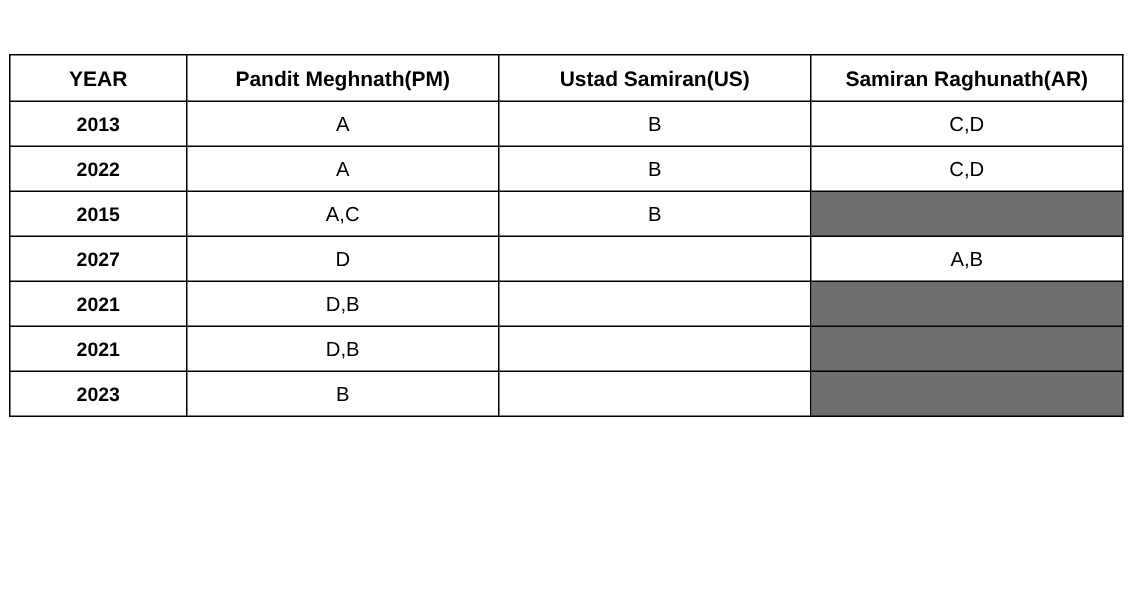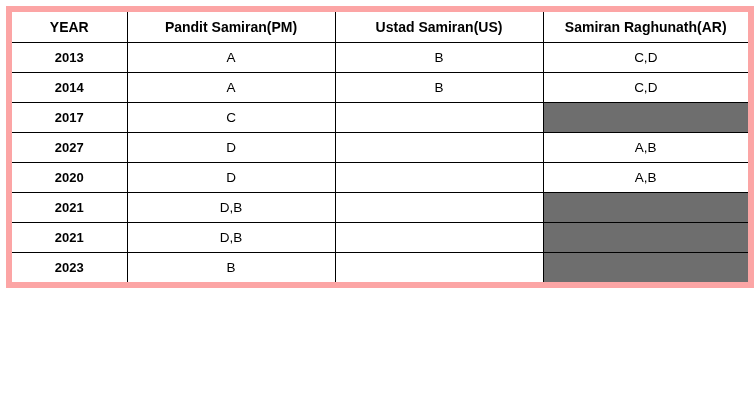--- a/index.html
+++ b/index.html
@@ -16,21 +16,22 @@
   }
   #table-wrap {
     padding: 6px 6px 0 6px;
     box-sizing: border-box;
     width: 754px;
   }
   table#schedule-table {
     border-collapse: collapse;
     table-layout: fixed;
     width: 742px;
-    border: 6px solid #fca5a5;
+    border: 1px solid #fca5a5;
+    margin-top: 30px;
   }
   table#schedule-table th,
   table#schedule-table td {
     border: 1px solid #000000;
     text-align: center;
     vertical-align: middle;
     font-size: 13.5px;
     padding: 0;
     height: 29px;
     line-height: 29px;
@@ -61,52 +62,46 @@
   <table id="schedule-table">
     <colgroup>
       <col class="c-year">
       <col class="c-pm">
       <col class="c-us">
       <col class="c-ar">
     </colgroup>
     <thead>
       <tr>
         <th>YEAR</th>
-        <th>Pandit Samiran(PM)</th>
+        <th>Pandit Meghnath(PM)</th>
         <th>Ustad Samiran(US)</th>
         <th>Samiran Raghunath(AR)</th>
       </tr>
     </thead>
     <tbody id="table-body">
         <tr>
           <td class="year-cell">2013</td>
           <td>A</td>
           <td>B</td>
           <td>C,D</td>
         </tr>
         <tr>
-          <td class="year-cell">2014</td>
+          <td class="year-cell">2022</td>
           <td>A</td>
           <td>B</td>
           <td>C,D</td>
         </tr>
         <tr>
-          <td class="year-cell">2017</td>
-          <td>C</td>
-          <td></td>
+          <td class="year-cell">2015</td>
+          <td>A,C</td>
+          <td>B</td>
           <td class="filled"></td>
         </tr>
         <tr>
           <td class="year-cell">2027</td>
-          <td>D</td>
-          <td></td>
-          <td>A,B</td>
-        </tr>
-        <tr>
-          <td class="year-cell">2020</td>
           <td>D</td>
           <td></td>
           <td>A,B</td>
         </tr>
         <tr>
           <td class="year-cell">2021</td>
           <td>D,B</td>
           <td></td>
           <td class="filled"></td>
         </tr>

